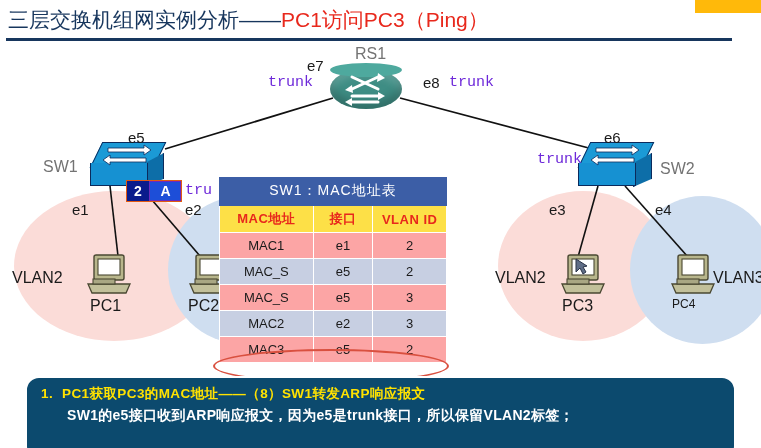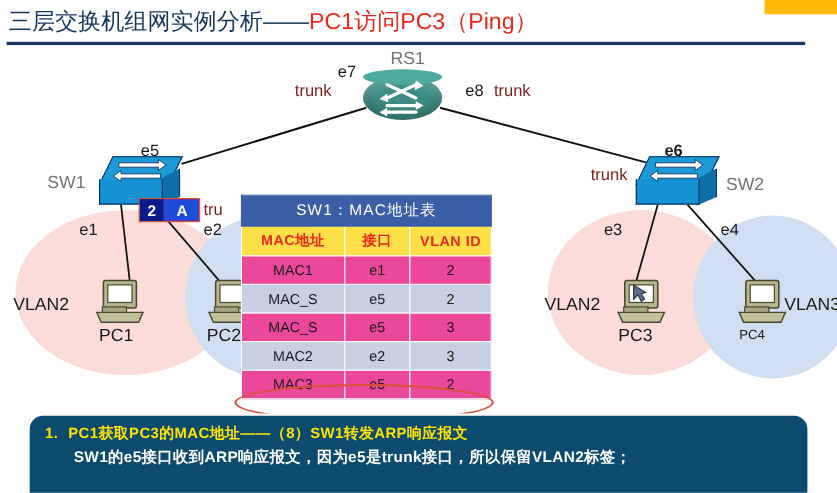--- a/index.html
+++ b/index.html
@@ -68,35 +68,35 @@
   .pkt-a{flex:0 0 22px;background:#0a1b8c;color:#ffffff;
          font-size:14px;font-weight:700;display:flex;align-items:center;
          justify-content:center;}
   .pkt-b{flex:1;background:#1d4ed8;color:#ffffff;font-size:14px;font-weight:700;
          display:flex;align-items:center;justify-content:center;
          border-left:1.6px solid #6a2bbd;outline:1.6px solid #6a2bbd;
          outline-offset:-1.6px;}
 
   
   .lbl{position:absolute;white-space:nowrap;font-size:15px;color:#1a1a1a;}
-  .lbl.red{color:#7f1d1d;}
+  .lbl.red{color:#6d28d9;font-family:Liberation Mono, monospace;}
   .lbl.dev{font-size:16px;color:#737373;}
 
   
   .mactbl{position:absolute;left:219px;top:136px;width:228px;
           border-collapse:collapse;font-size:13px;}
   .mactbl .hdr td{background:#3c5ea6;color:#ffffff;text-align:center;
                   font-size:14px;padding:4px 0 5px;letter-spacing:1px;
                   border:1px solid #3c5ea6;}
   .mactbl .colh td{background:#fde047;color:#e8281c;text-align:center;
                    font-size:13px;font-weight:700;padding:4px 0;
                    border:1px solid #ffffff;letter-spacing:.5px;}
   .mactbl td.c{text-align:center;padding:5px 0;color:#1a1a1a;font-size:13px;
                border:1px solid #ffffff;}
-  .mactbl tr.odd td.c{background:#ec4899;}
+  .mactbl tr.odd td.c{background:#fca5a5;}
   .mactbl tr.even td.c{background:#c7cfe2;}
   .mactbl col.c1{width:94px;}
   .mactbl col.c2{width:60px;}
   .mactbl col.c3{width:74px;}
 
   
   .hl-ell{position:absolute;left:213px;top:308px;width:232px;height:30px;
           border:2px solid #d9503f;border-radius:50%;}
 
   
@@ -189,21 +189,21 @@
     <div class="sw-side"></div>
     <div class="sw-front"></div>
     <svg style="position:absolute;left:10px;top:2px;width:54px;height:22px;" viewBox="0 0 54 22">
       <g fill="#ffffff" stroke="#0b2a5c" stroke-width=".8">
         <polygon points="8,4 44,4 44,1 51,6 44,11 44,8 8,8"></polygon>
         <polygon points="46,14 10,14 10,11 3,16 10,21 10,18 46,18"></polygon>
       </g>
     </svg>
   </div>
   <div class="lbl dev" style="left:660px;top:119px;">SW2</div>
-  <div class="lbl" style="left:604px;top:88px;font-weight:bold;">e6</div>
+  <div class="lbl" style="left:604px;top:88px;">e6</div>
   <div class="lbl red" style="left:537px;top:110px;">trunk</div>
   <div class="lbl" style="left:549px;top:160px;">e3</div>
   <div class="lbl" style="left:655px;top:160px;">e4</div>
 
   <div class="pc" id="pc1">
     <svg viewBox="0 0 52 44">
       <rect x="10" y="2" width="30" height="25" rx="2" fill="#b8b68c" stroke="#4a4832" stroke-width="1.4"></rect>
       <rect x="14" y="6" width="22" height="16" fill="#ffffff" stroke="#4a4832" stroke-width="1.1"></rect>
       <path d="M4 31 L46 31 L42 40 L8 40 Z" fill="#c2c09a" stroke="#4a4832" stroke-width="1.3"></path>
       <rect x="9" y="26" width="22" height="5" fill="#a9a783" stroke="#4a4832" stroke-width="1.1"></rect>

